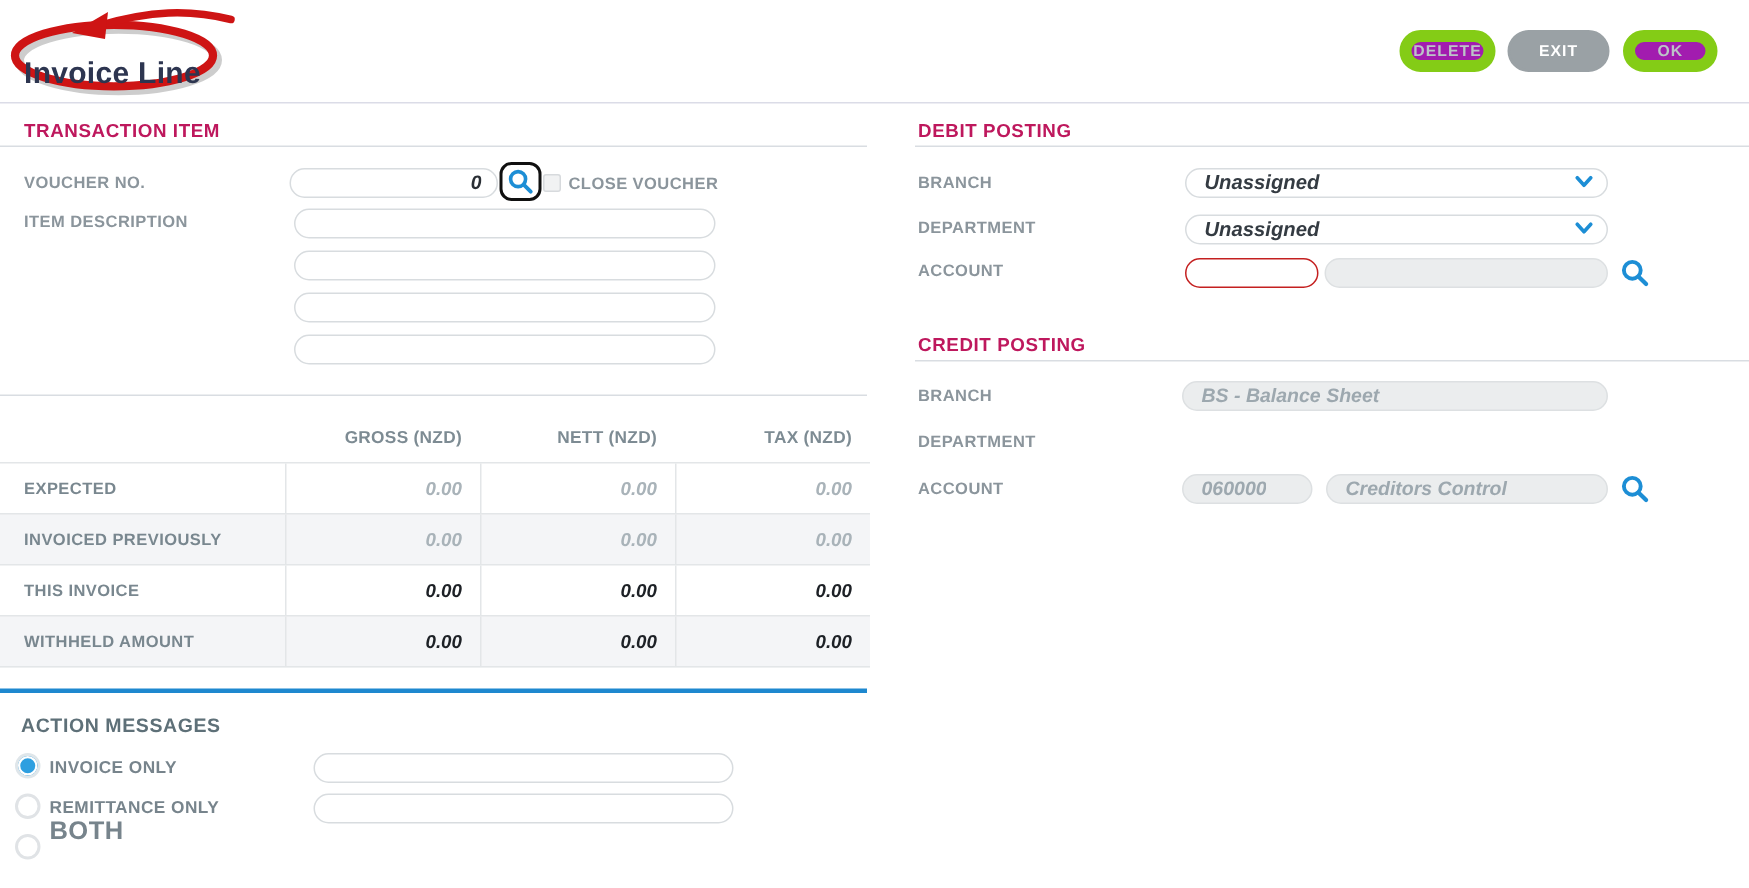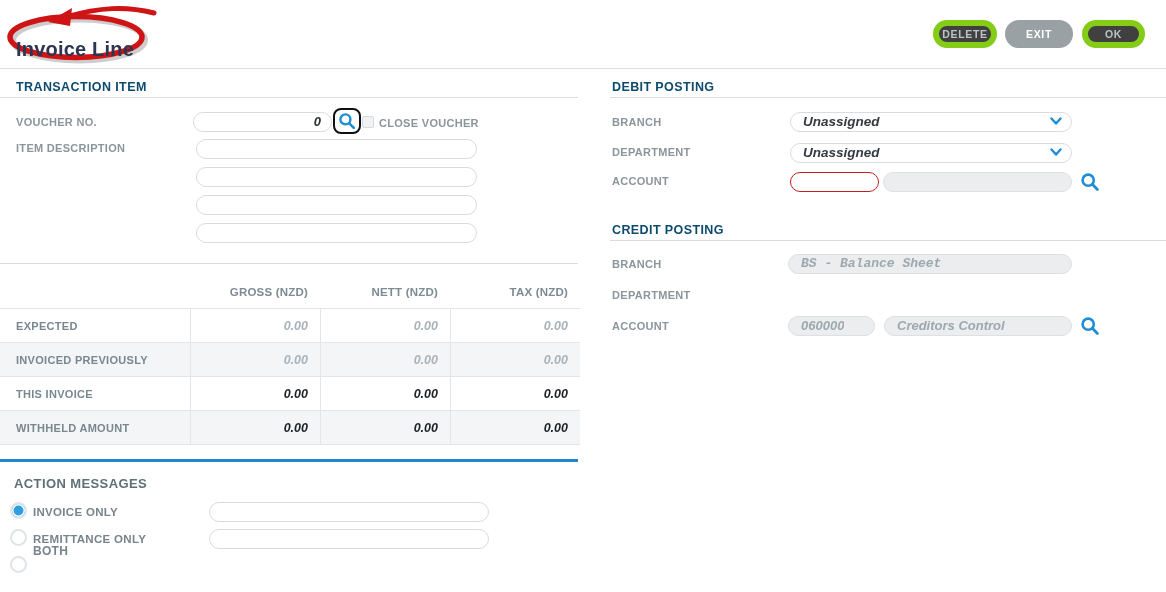--- a/index.html
+++ b/index.html
@@ -3,21 +3,21 @@
 <meta charset="utf-8">
 <style>
   html,body{margin:0;padding:0;background:#fff;}
   .screen{
     position:relative;width:1166px;height:592px;background:#ffffff;overflow:hidden;
     font-family:"Liberation Sans", sans-serif;
   }
   .abs{position:absolute;box-sizing:border-box;}
 
   
-  .h-dark{font-size:12.5px;font-weight:bold;color:#0c4a6e;letter-spacing:.4px;}
+  .h-dark{font-size:12.5px;font-weight:bold;color:#be185d;letter-spacing:.4px;}
   .h-gray{font-size:13px;font-weight:bold;color:#5e7078;letter-spacing:.4px;}
   .lbl{font-size:11px;font-weight:bold;color:#8b959c;letter-spacing:.3px;white-space:nowrap;}
   .rule{background:#d9dde2;height:1px;}
   .rule-top{background:#dbdce7;height:1px;}
 
   
   .pill{
     border:1.4px solid #d8dcdf;border-radius:10px;background:#fff;height:19.5px;
     font-family:"Liberation Sans", sans-serif;outline:none;
   }
@@ -33,21 +33,21 @@
     display:flex;align-items:center;justify-content:space-between;cursor:pointer;
   }
   .select .stext{padding-left:12px;font-size:13.5px;font-weight:bold;font-style:italic;color:#343b42;}
   .select .chev{margin-right:9px;display:flex;align-items:center;}
 
   
   .btn{
     border-radius:14px;height:28px;display:flex;align-items:center;justify-content:center;
     font-size:10.5px;font-weight:bold;letter-spacing:.7px;cursor:pointer;
   }
-  .btn.ghost{background:#404040;border:6px solid #84cc16;color:#bcc3c8;}
+  .btn.ghost{background:#a21caf;border:8px solid #84cc16;color:#bcc3c8;}
   .btn.solid{background:#9aa1a5;border:2px solid #9aa1a5;color:#ffffff;}
 
   
   .thead{font-size:11.5px;font-weight:bold;color:#7d8b93;letter-spacing:.2px;text-align:right;}
   .trow{display:flex;border-top:1px solid #e3e6e8;height:33px;align-items:stretch;}
   .trow.last{border-bottom:1px solid #e3e6e8;}
   .trow.shade{background:#f4f5f7;}
   .tcell{display:flex;align-items:center;box-sizing:border-box;}
   .tcell.lab{width:190px;padding-left:16px;font-size:11px;font-weight:bold;color:#79878f;letter-spacing:.3px;}
   .tcell.val{width:130px;justify-content:flex-end;padding-right:12px;border-left:1px solid #e3e6e8;
@@ -145,21 +145,21 @@
 
   <div class="abs radio sel" style="left:10px;top:502px;"></div>
   <div class="abs lbl" style="left:33px;top:506px;color:#77848c;font-size:11.5px;">INVOICE ONLY</div>
   <input class="abs pill" style="left: 209px; top: 502px; width: 280px;">
 
   <div class="abs radio" style="left:10px;top:529px;"></div>
   <div class="abs lbl" style="left:33px;top:533px;color:#77848c;font-size:11.5px;">REMITTANCE ONLY</div>
   <input class="abs pill" style="left: 209px; top: 529px; width: 280px;">
 
   <div class="abs radio" style="left:10px;top:556px;"></div>
-  <div class="abs lbl" style="left:33px;top:544px;color:#77848c;font-size:12px;">BOTH</div>
+  <div class="abs lbl" style="left:33px;top:544px;color:#77848c;font-size:17px;">BOTH</div>
 
   <div class="abs h-dark" style="left:612px;top:80px;">DEBIT POSTING</div>
   <div class="abs rule" style="left:610px;top:97px;width:556px;"></div>
 
   <div class="abs lbl" style="left:612px;top:116px;">BRANCH</div>
   <div class="abs select" style="left:790px;top:112px;width:282px;">
     <span class="stext">Unassigned</span>
     <span class="chev">
       <svg width="12" height="9" viewBox="0 0 12 9">
           <path d="M1.5 1.5 L6 6.5 L10.5 1.5" fill="none" stroke="#1d8ed5" stroke-width="2.4" stroke-linecap="round" stroke-linejoin="round"></path>
@@ -186,21 +186,21 @@
     <svg width="20" height="20" viewBox="0 0 20 20">
       <circle cx="8.2" cy="8.2" r="5.6" fill="none" stroke="#1d8ed5" stroke-width="2.6"></circle>
       <line x1="12.6" y1="12.6" x2="17.4" y2="17.4" stroke="#1d8ed5" stroke-width="2.8" stroke-linecap="round"></line>
     </svg>
   </div>
 
   <div class="abs h-dark" style="left:612px;top:223px;">CREDIT POSTING</div>
   <div class="abs rule" style="left:610px;top:240px;width:556px;"></div>
 
   <div class="abs lbl" style="left:612px;top:258px;">BRANCH</div>
-  <div class="abs pill disabled" style="left:788px;top:254px;width:284px;font-family:Liberation Mono, monospace;">
+  <div class="abs pill disabled" style="left:788px;top:254px;width:284px;">
     <span class="ptext">BS - Balance Sheet</span>
   </div>
 
   <div class="abs lbl" style="left:612px;top:289px;">DEPARTMENT</div>
 
   <div class="abs lbl" style="left:612px;top:320px;">ACCOUNT</div>
   <div class="abs pill disabled" style="left:788px;top:316px;width:87px;">
     <span class="ptext">060000</span>
   </div>
   <div class="abs pill disabled" style="left:884px;top:316px;width:188px;">

